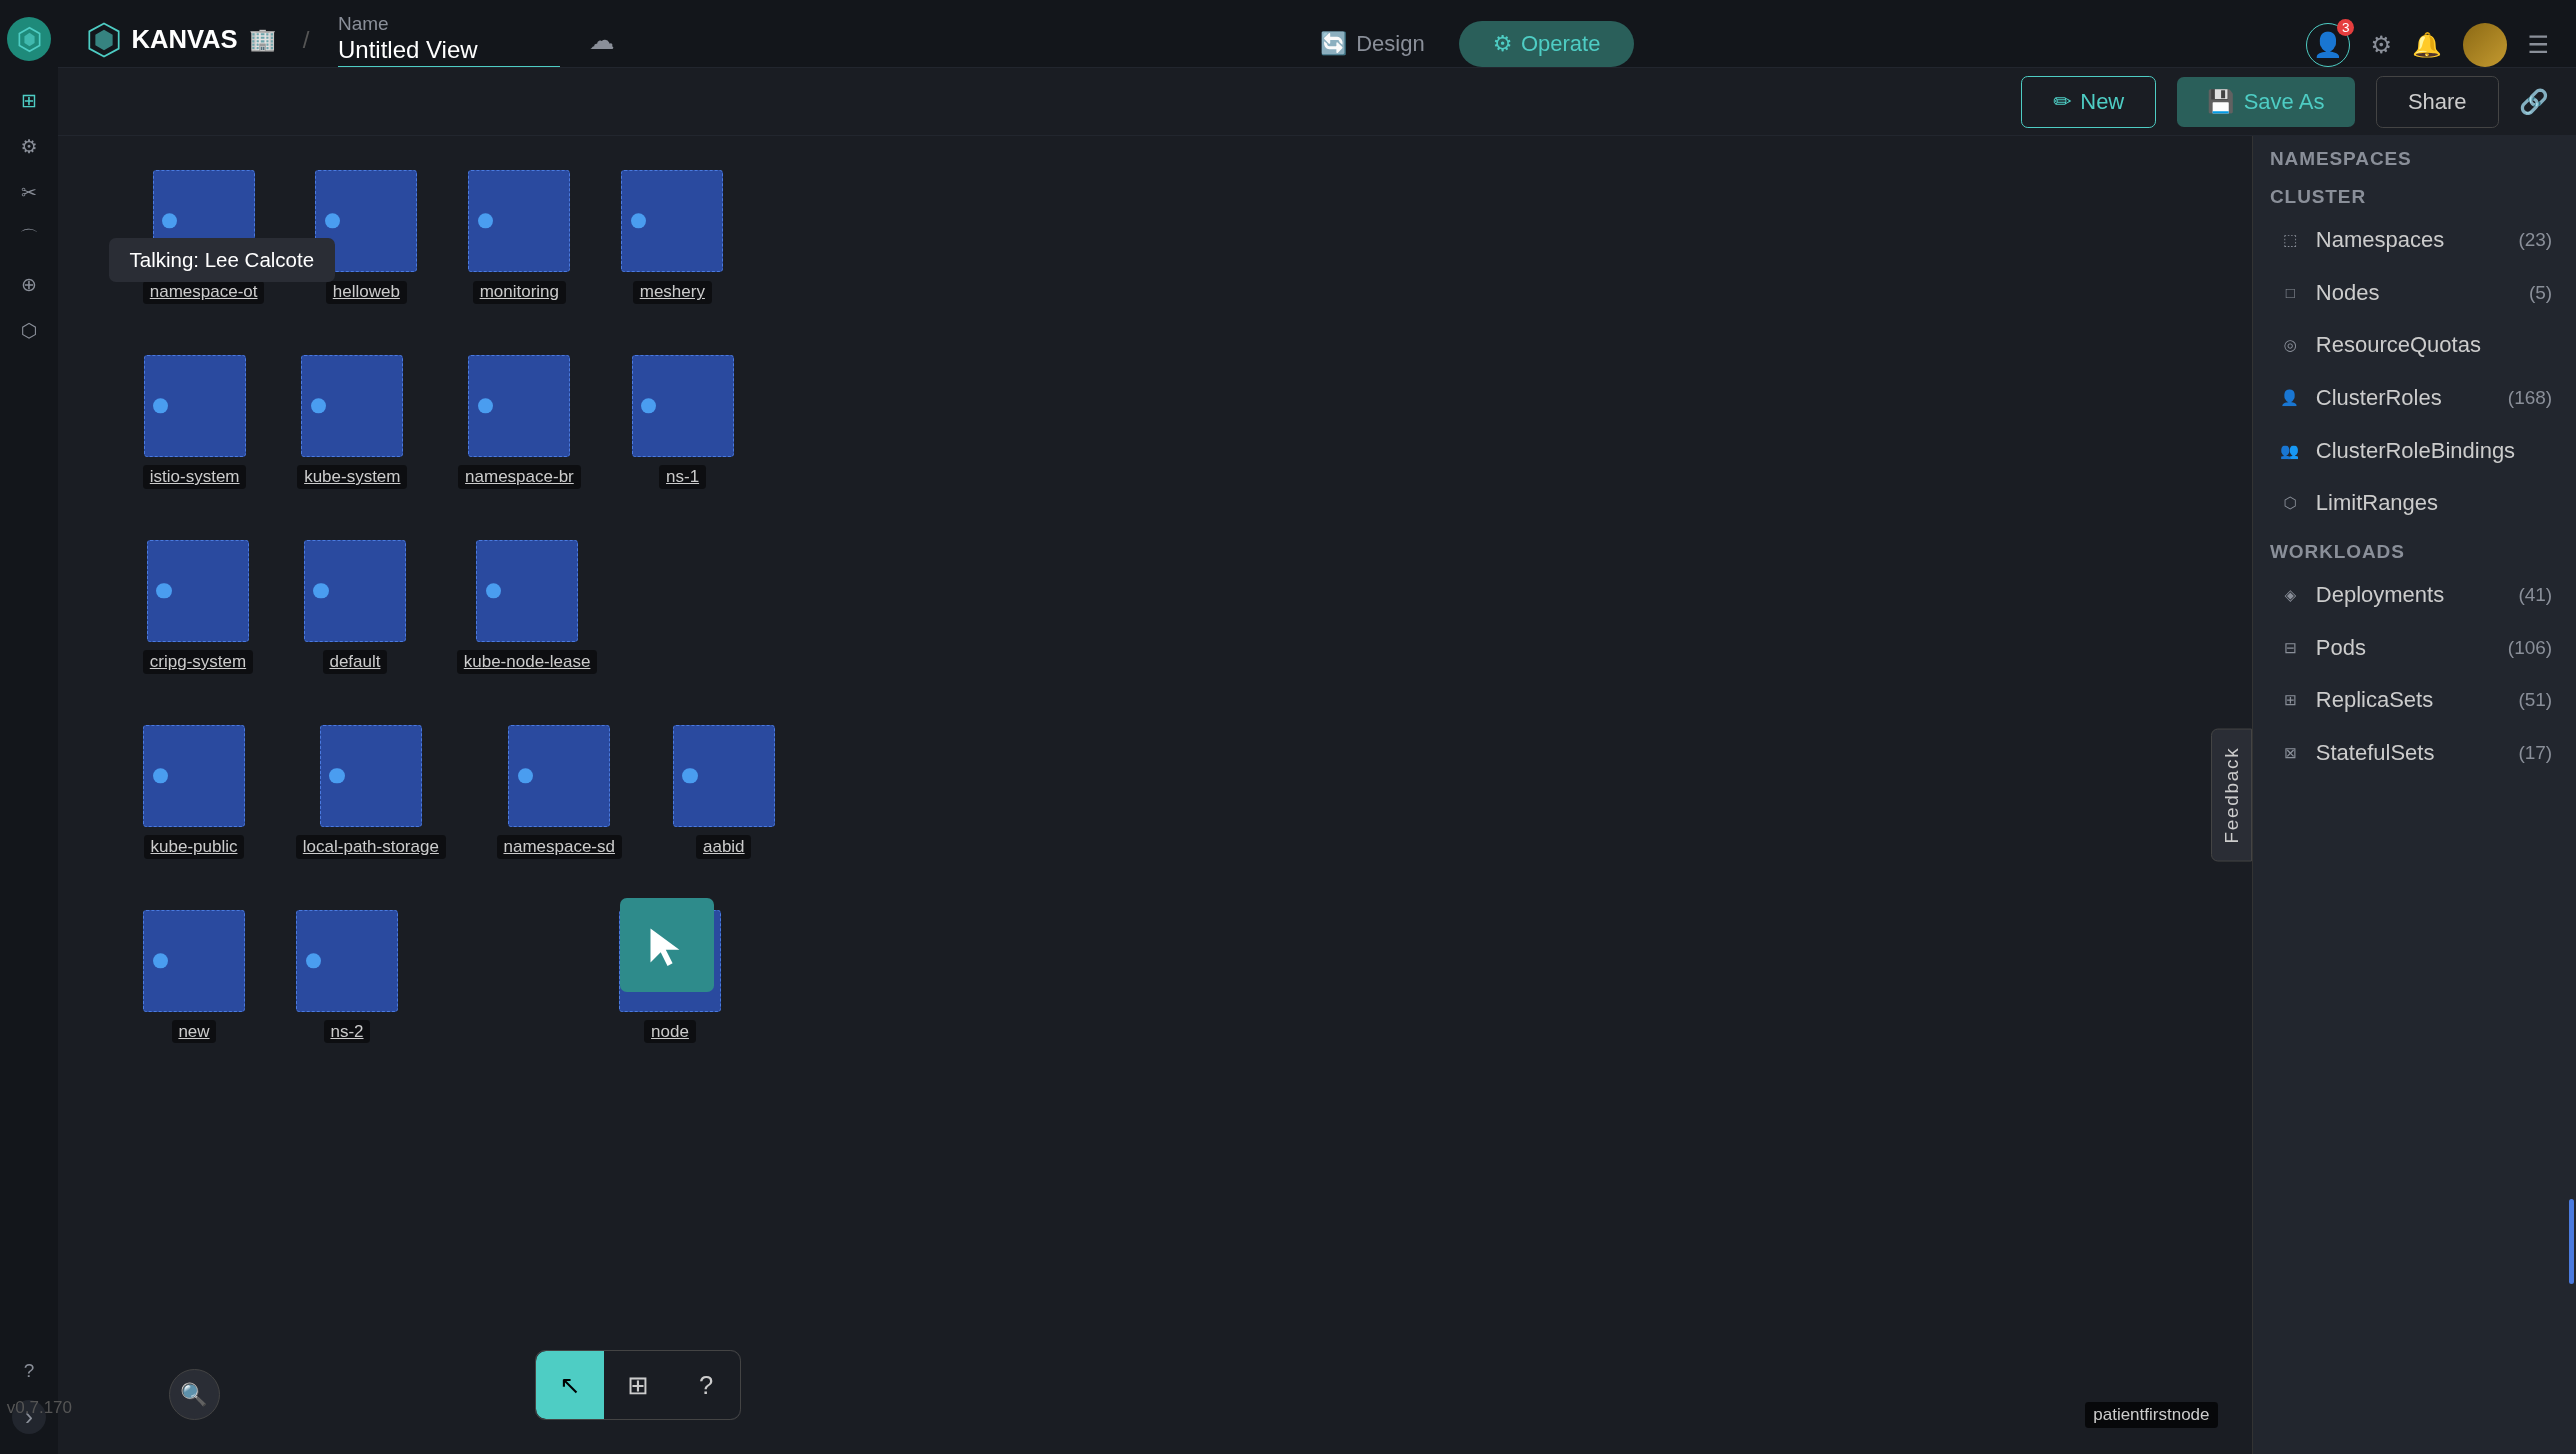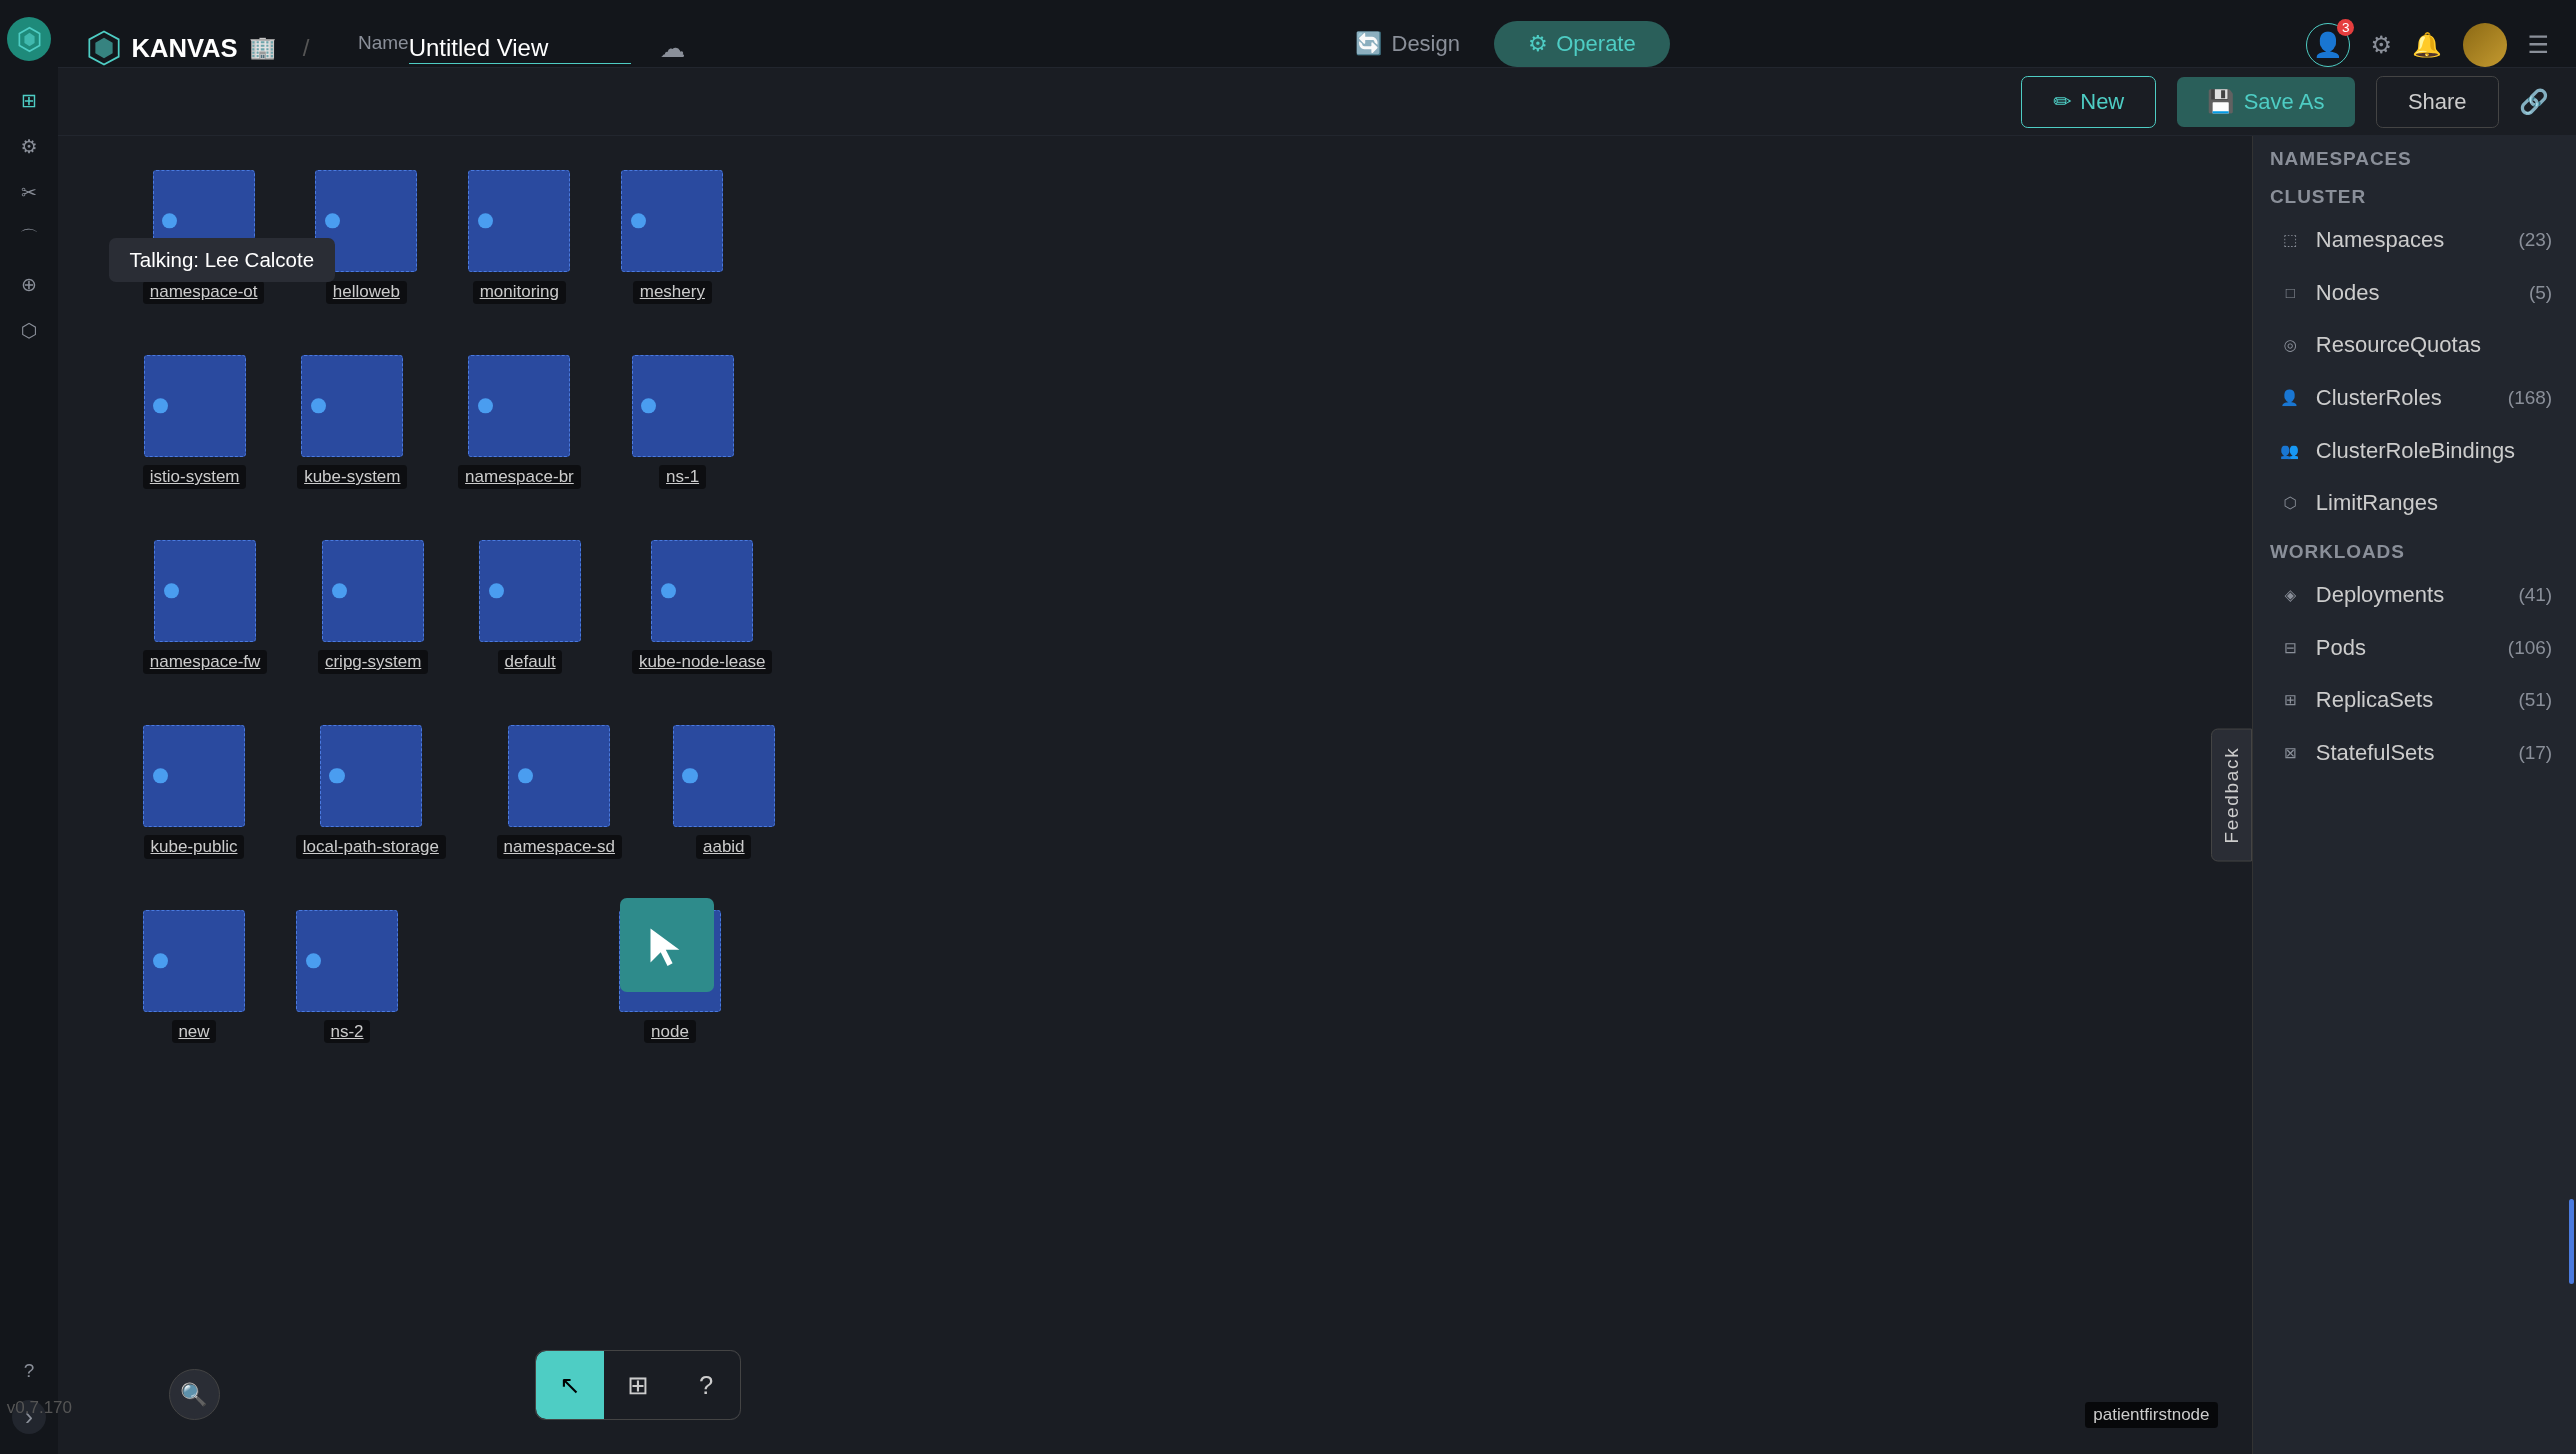--- a/index.html
+++ b/index.html
@@ -81,22 +81,22 @@
       gap: 12px;
     }
     .kanvas-logo {
       display: flex; align-items: center; gap: 8.5px;
       color: #fff; font-size: 25.6px; font-weight: 700;
     }
     .kanvas-logo svg { width: 38px; height: 38px; }
     .breadcrumb-sep { color: #555; font-size: 24px; margin: 0 13.6px; }
     .breadcrumb-icon { color: #8a8f99; font-size: 22px; }
     .view-name-container {
-      display: flex; 
-      margin-left: 23px;
+      display: flex; flex-direction: column;
+      margin-left: 3px;
     }
     .view-name-label { font-size: 19px; color: #8a8f99; }
     .view-name-input {
       background: transparent;
       border: none;
       border-bottom: 0.9px solid #4ecdc4;
       color: #fff;
       font-size: 24px;
       width: 222px;
       outline: none;
@@ -596,26 +596,20 @@
           </div>
         <span class="ns-label">ns-1</span>
       </div>
     </div>
 
     <div class="ns-row">
       <div class="ns-node">
         <div class="ns-box">
             <div class="ns-box-dot"></div>
           </div>
-        <span class="ns-label">namespace-fw</span>
-      </div>
-      <div class="ns-node">
-        <div class="ns-box">
-            <div class="ns-box-dot"></div>
-          </div>
         <span class="ns-label">cripg-system</span>
       </div>
       <div class="ns-node">
         <div class="ns-box">
             <div class="ns-box-dot"></div>
           </div>
         <span class="ns-label">default</span>
       </div>
       <div class="ns-node">
         <div class="ns-box">

